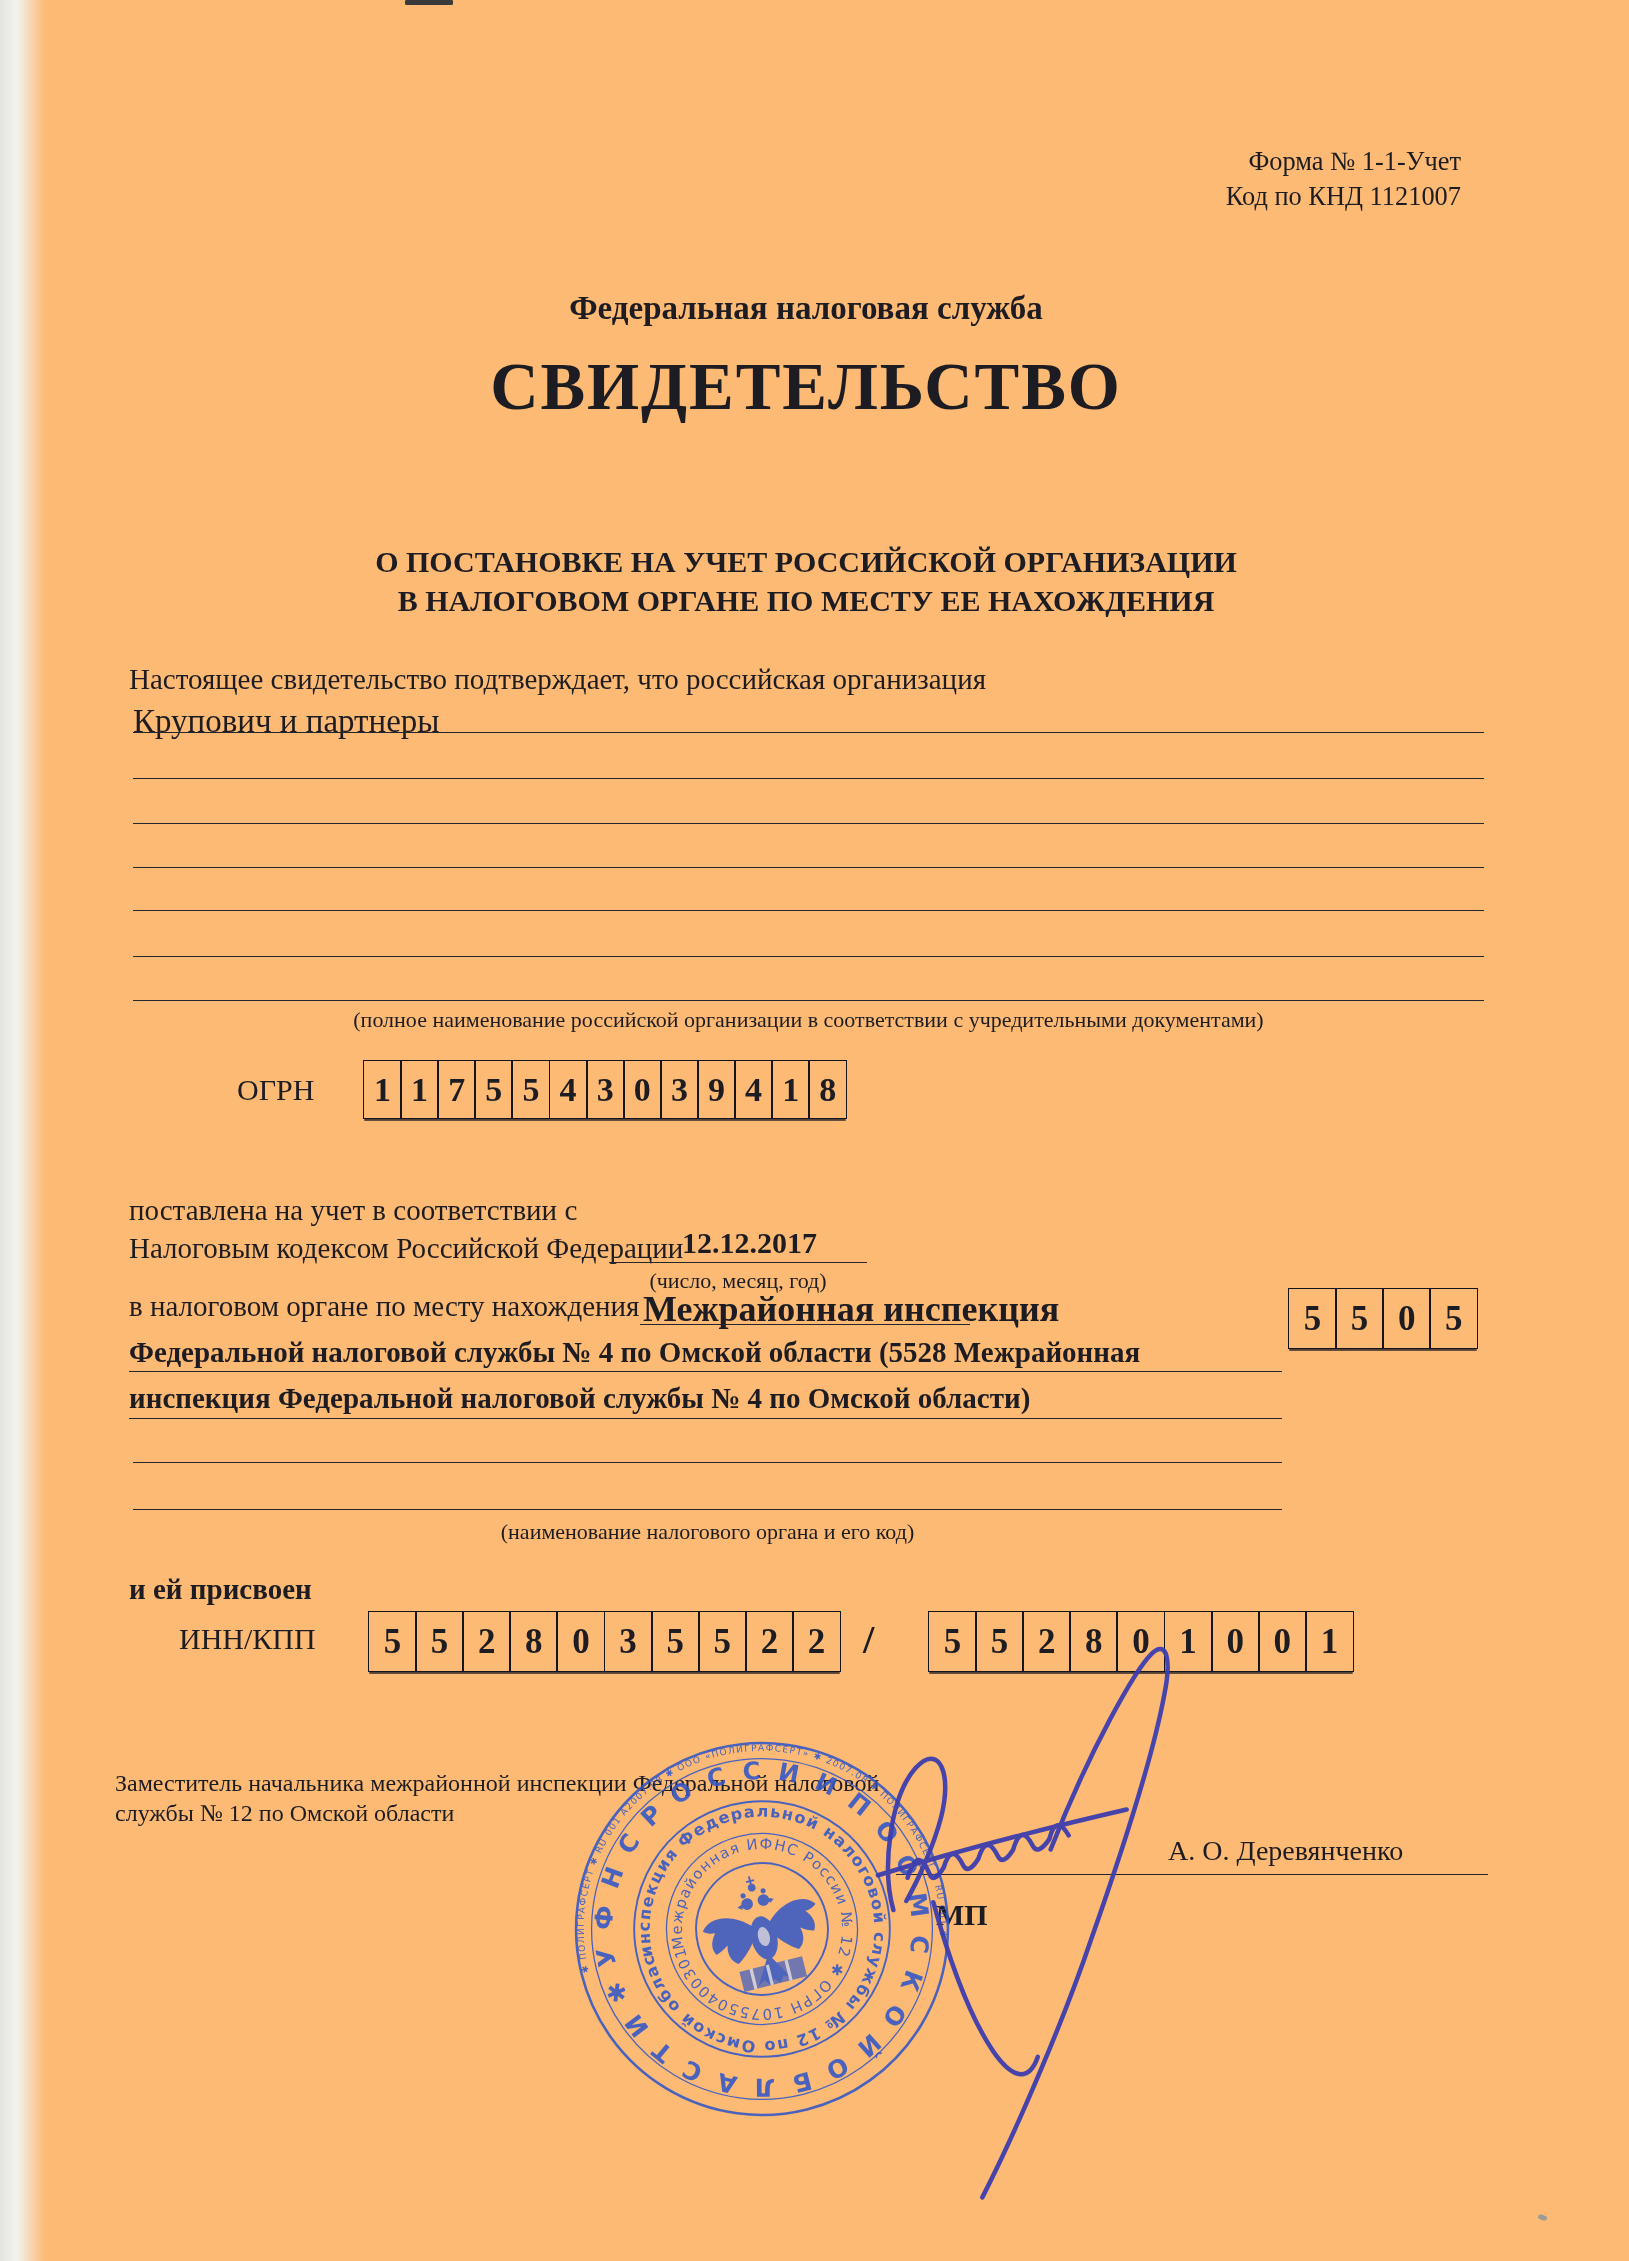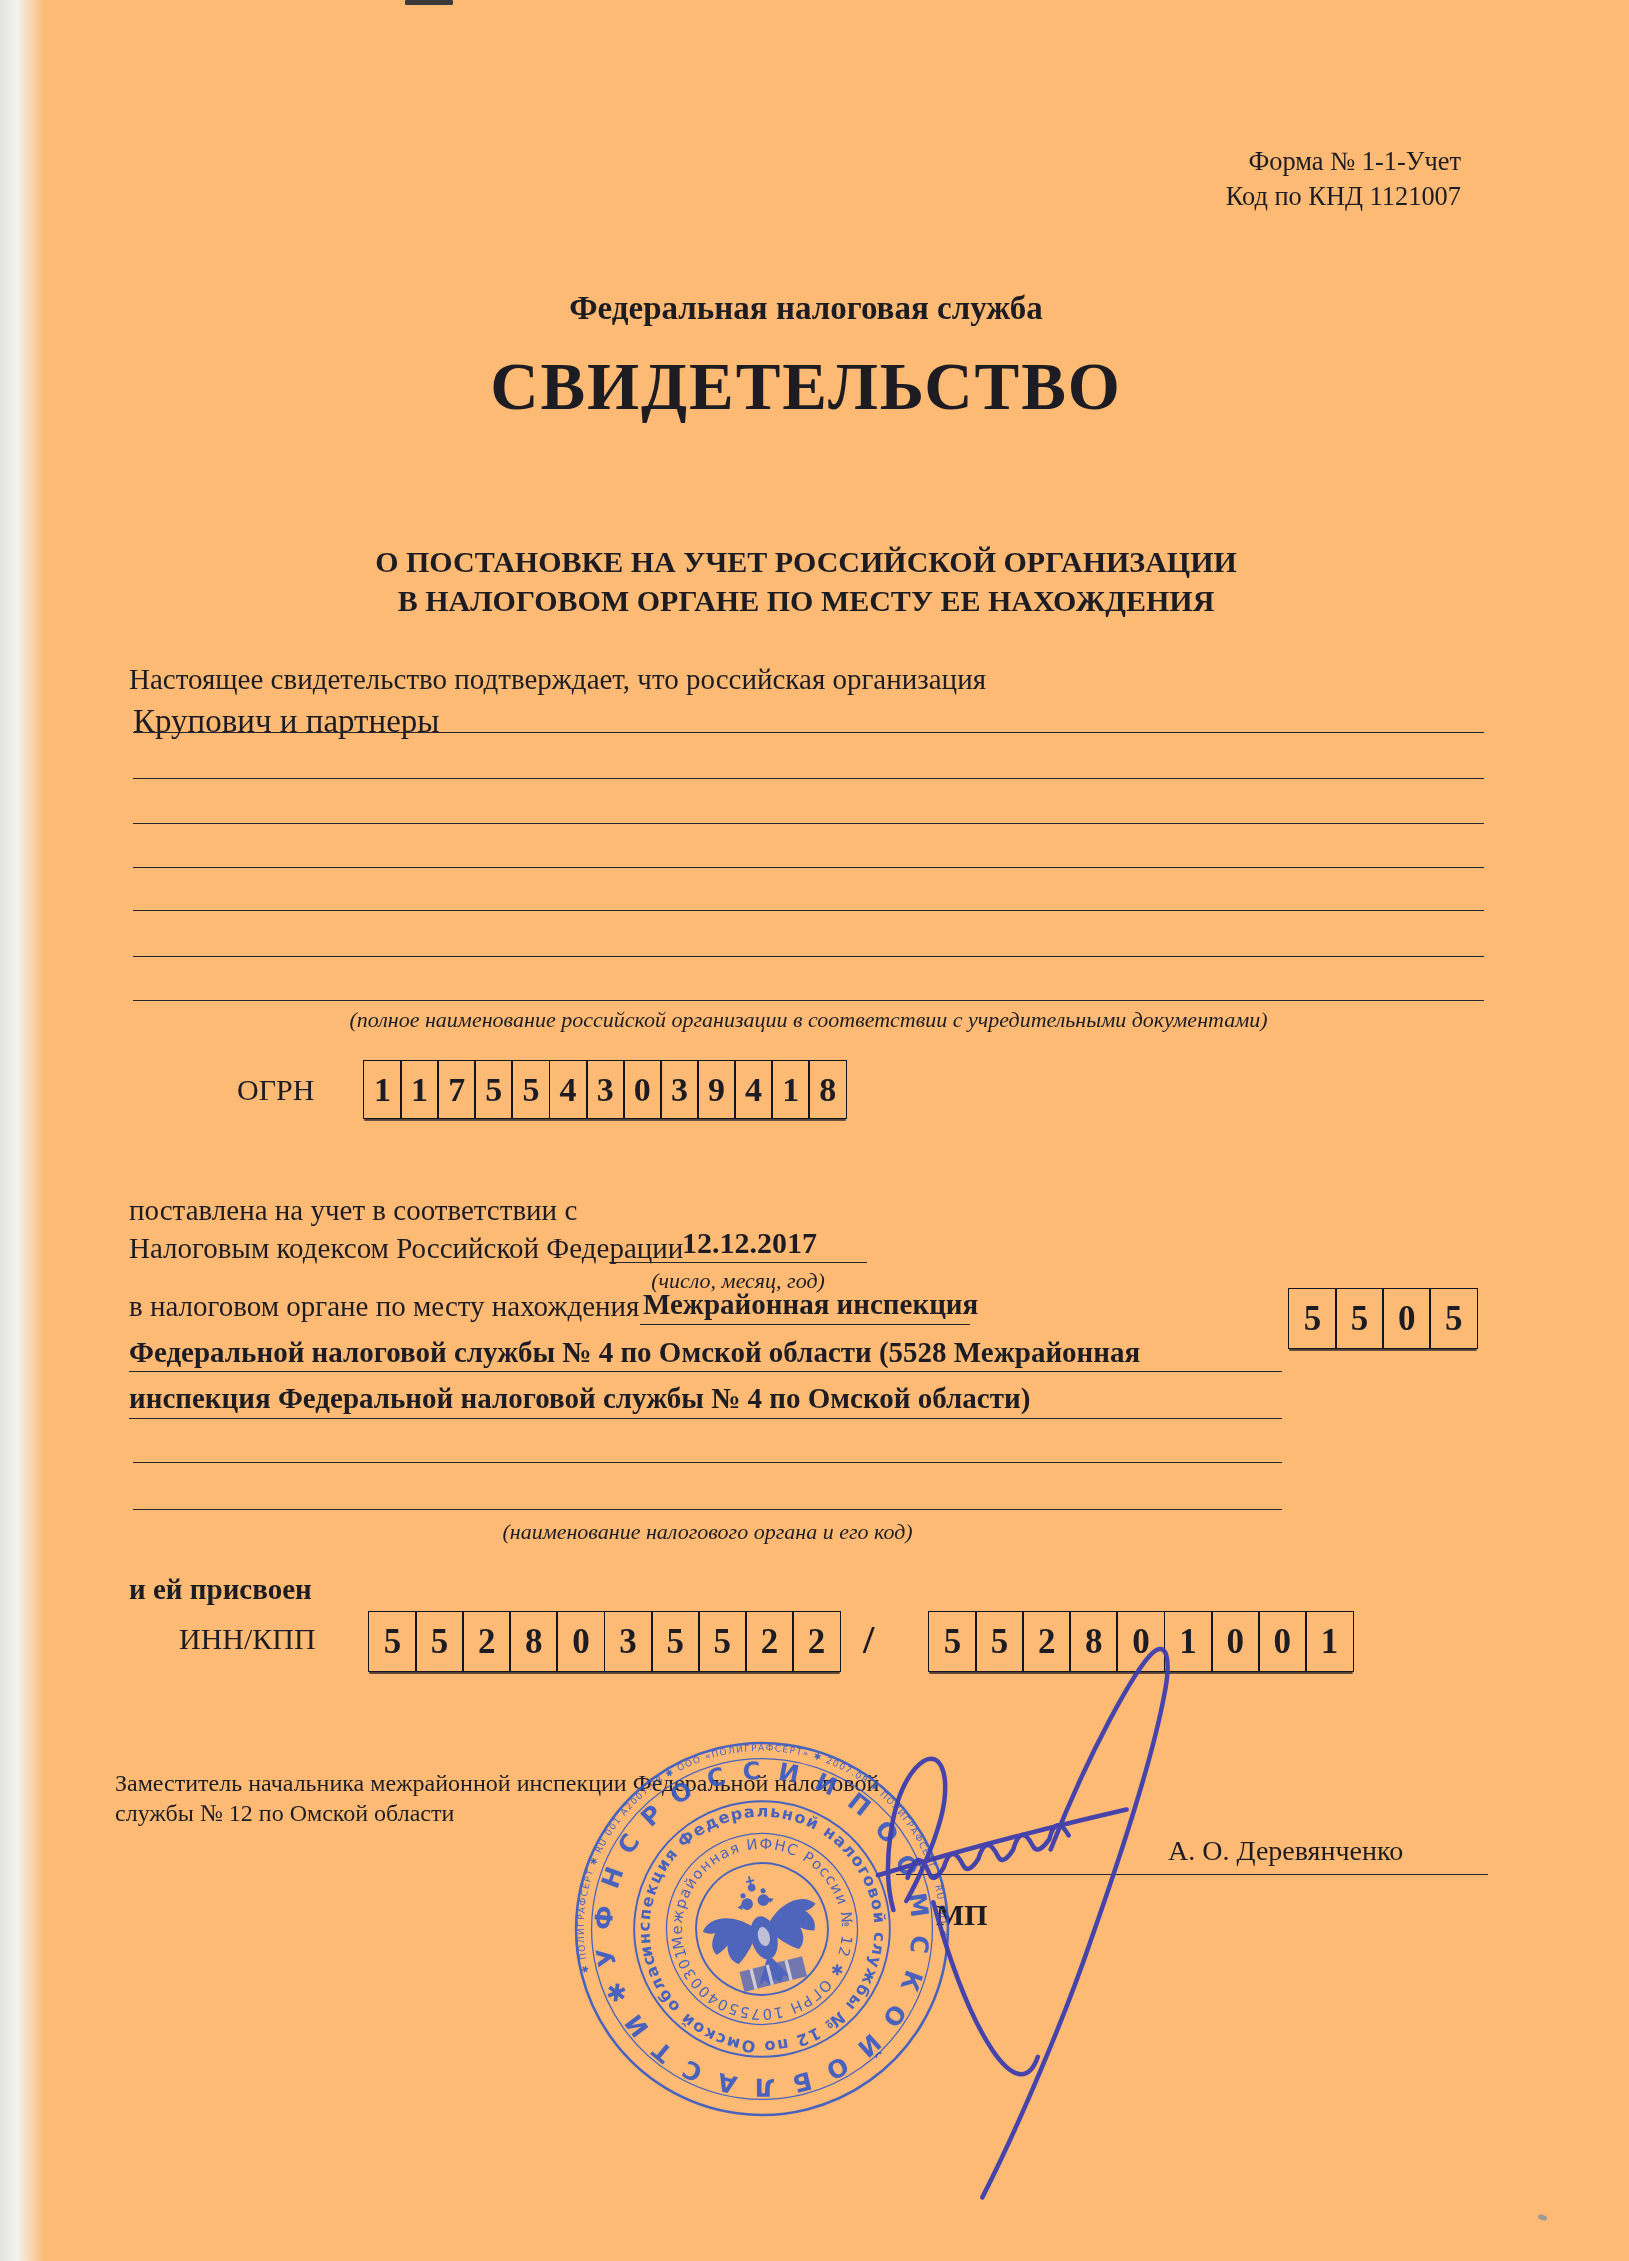--- a/index.html
+++ b/index.html
@@ -18,21 +18,21 @@
     pointer-events:none;
   }
   .abs{position:absolute;}
   .hdr-right{right:169px;top:144px;text-align:right;font-size:26.4px;line-height:35px;}
   .agency{left:129px;top:290px;width:1354px;text-align:center;font-size:33px;font-weight:bold;}
   .doc-title{left:129px;top:348px;width:1354px;text-align:center;font-size:67px;font-weight:bold;letter-spacing:1.9px;}
   .subtitle{left:129px;top:542px;width:1354px;text-align:center;font-size:30px;font-weight:bold;line-height:39px;white-space:pre-line;}
   .statement{left:129px;top:663px;font-size:29px;}
   .org-name{left:133px;top:703px;font-size:33px;}
   .rule{position:absolute;border-top:1.9px solid #26262e;height:0;}
-  .caption{font-style:italic;font-size:22px;text-align:center;}
+  .caption{font-size:22px;text-align:center;}
   .label{font-size:30px;}
   .boxrow{position:absolute;display:flex;box-shadow:0 3.2px 0 -1.3px rgba(25,25,35,.75);}
   .boxrow .cell{
     box-sizing:border-box;border:1.9px solid #14141c;margin-left:-1.9px;
     display:flex;align-items:center;justify-content:center;
     font-weight:bold;font-family:"Liberation Serif",serif;
   }
   .boxrow .cell:first-child{margin-left:0;}
   .ogrn-row .cell{width:39px;height:59px;font-size:34px;}
   .wide-row .cell{width:49px;height:61px;font-size:35px;}
@@ -92,21 +92,21 @@
       <div class="cell">8</div>
     </div>
 
   <div class="abs statement" style="top:1185px;margin-top:9px;">поставлена на учет в соответствии с</div>
   <div class="abs statement" style="top:1232px;">Налоговым кодексом Российской Федерации</div>
   <div class="abs bold-fill" style="left:682px;top:1226px;font-size:30px;">12.12.2017</div>
   <div class="rule" style="left:609px;top:1262px;width:258px;"></div>
   <div class="abs caption" style="left:609px;top:1268px;width:258px;">(число, месяц, год)</div>
 
   <div class="abs statement" style="top:1290px;">в налоговом органе по месту нахождения</div>
-  <div class="abs bold-fill" style="left:643px;top:1288px;font-size:29px;">Межрайонная инспекция</div>
+  <div class="abs bold-fill" style="left:643px;top:1288px;font-size:36px;">Межрайонная инспекция</div>
   <div class="rule" style="left:640px;top:1324px;width:330px;"></div>
 
   <div class="abs bold-fill" style="left:129px;top:1336px;font-size:29px;">Федеральной налоговой службы № 4 по Омской области (5528 Межрайонная</div>
   <div class="rule" style="left:129px;top:1371px;width:1153px;"></div>
 
   <div class="boxrow wide-row" style="left:1288px;top:1288px;">
       <div class="cell">5</div>
       <div class="cell">5</div>
       <div class="cell">0</div>
       <div class="cell">5</div>

